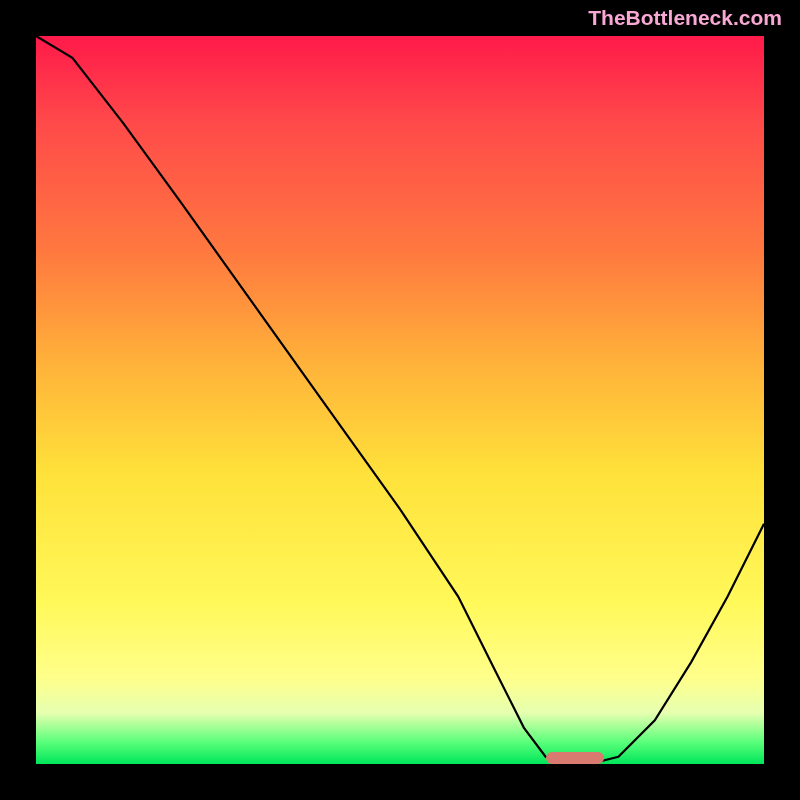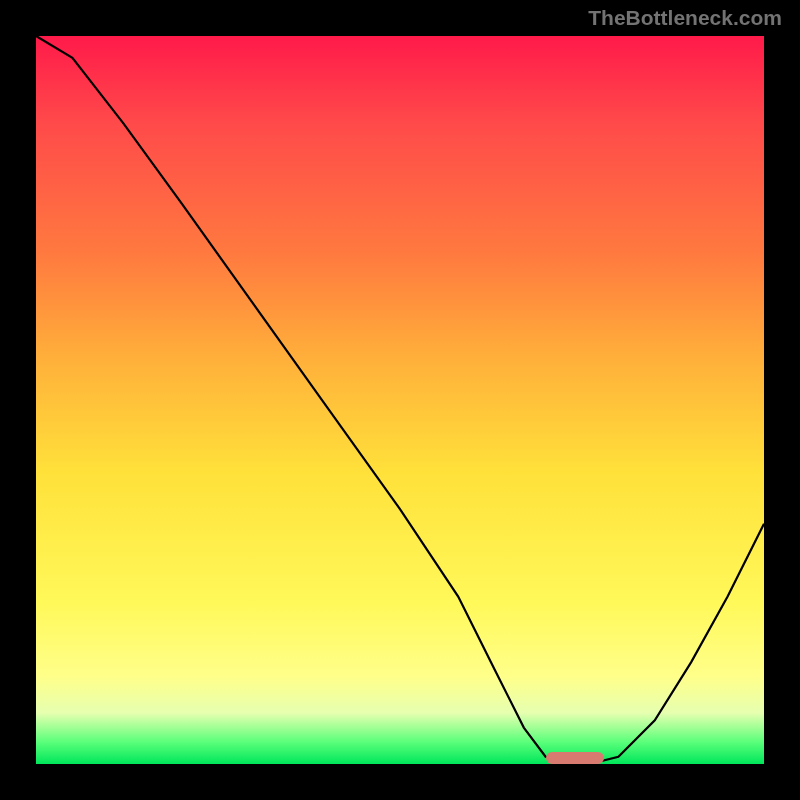--- a/index.html
+++ b/index.html
@@ -8,21 +8,21 @@
     background: #000;
     width: 800px;
     height: 800px;
     position: relative;
     font-family: Arial, sans-serif;
   }
   .watermark {
     position: absolute;
     top: 6px;
     right: 18px;
-    color: #737373;
+    color: #f9a8d4;
     font-size: 21px;
     font-weight: bold;
     z-index: 10;
   }
   .plot-area {
     position: absolute;
     left: 36px;
     top: 36px;
     width: 728px;
     height: 728px;

